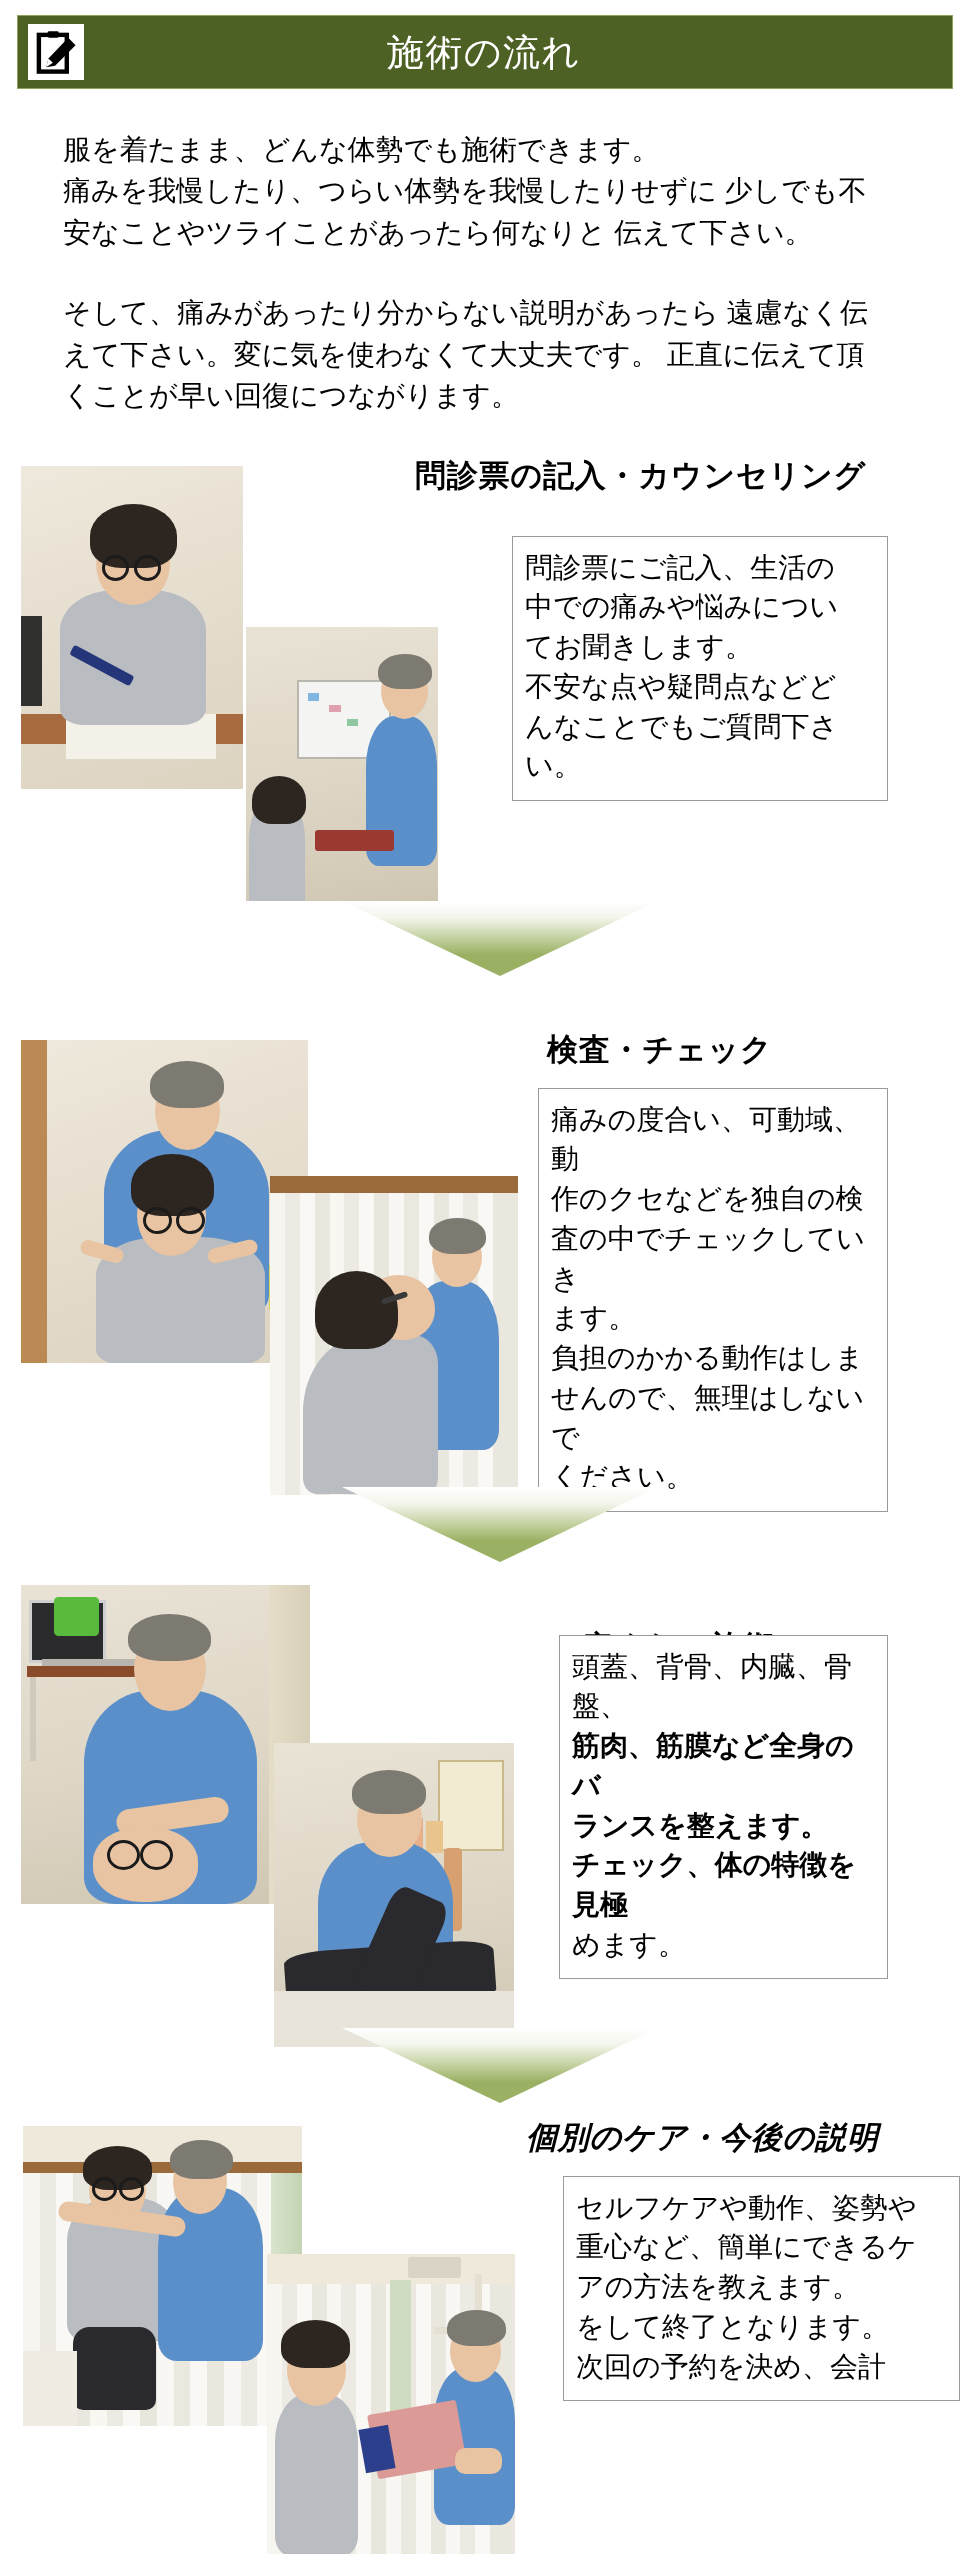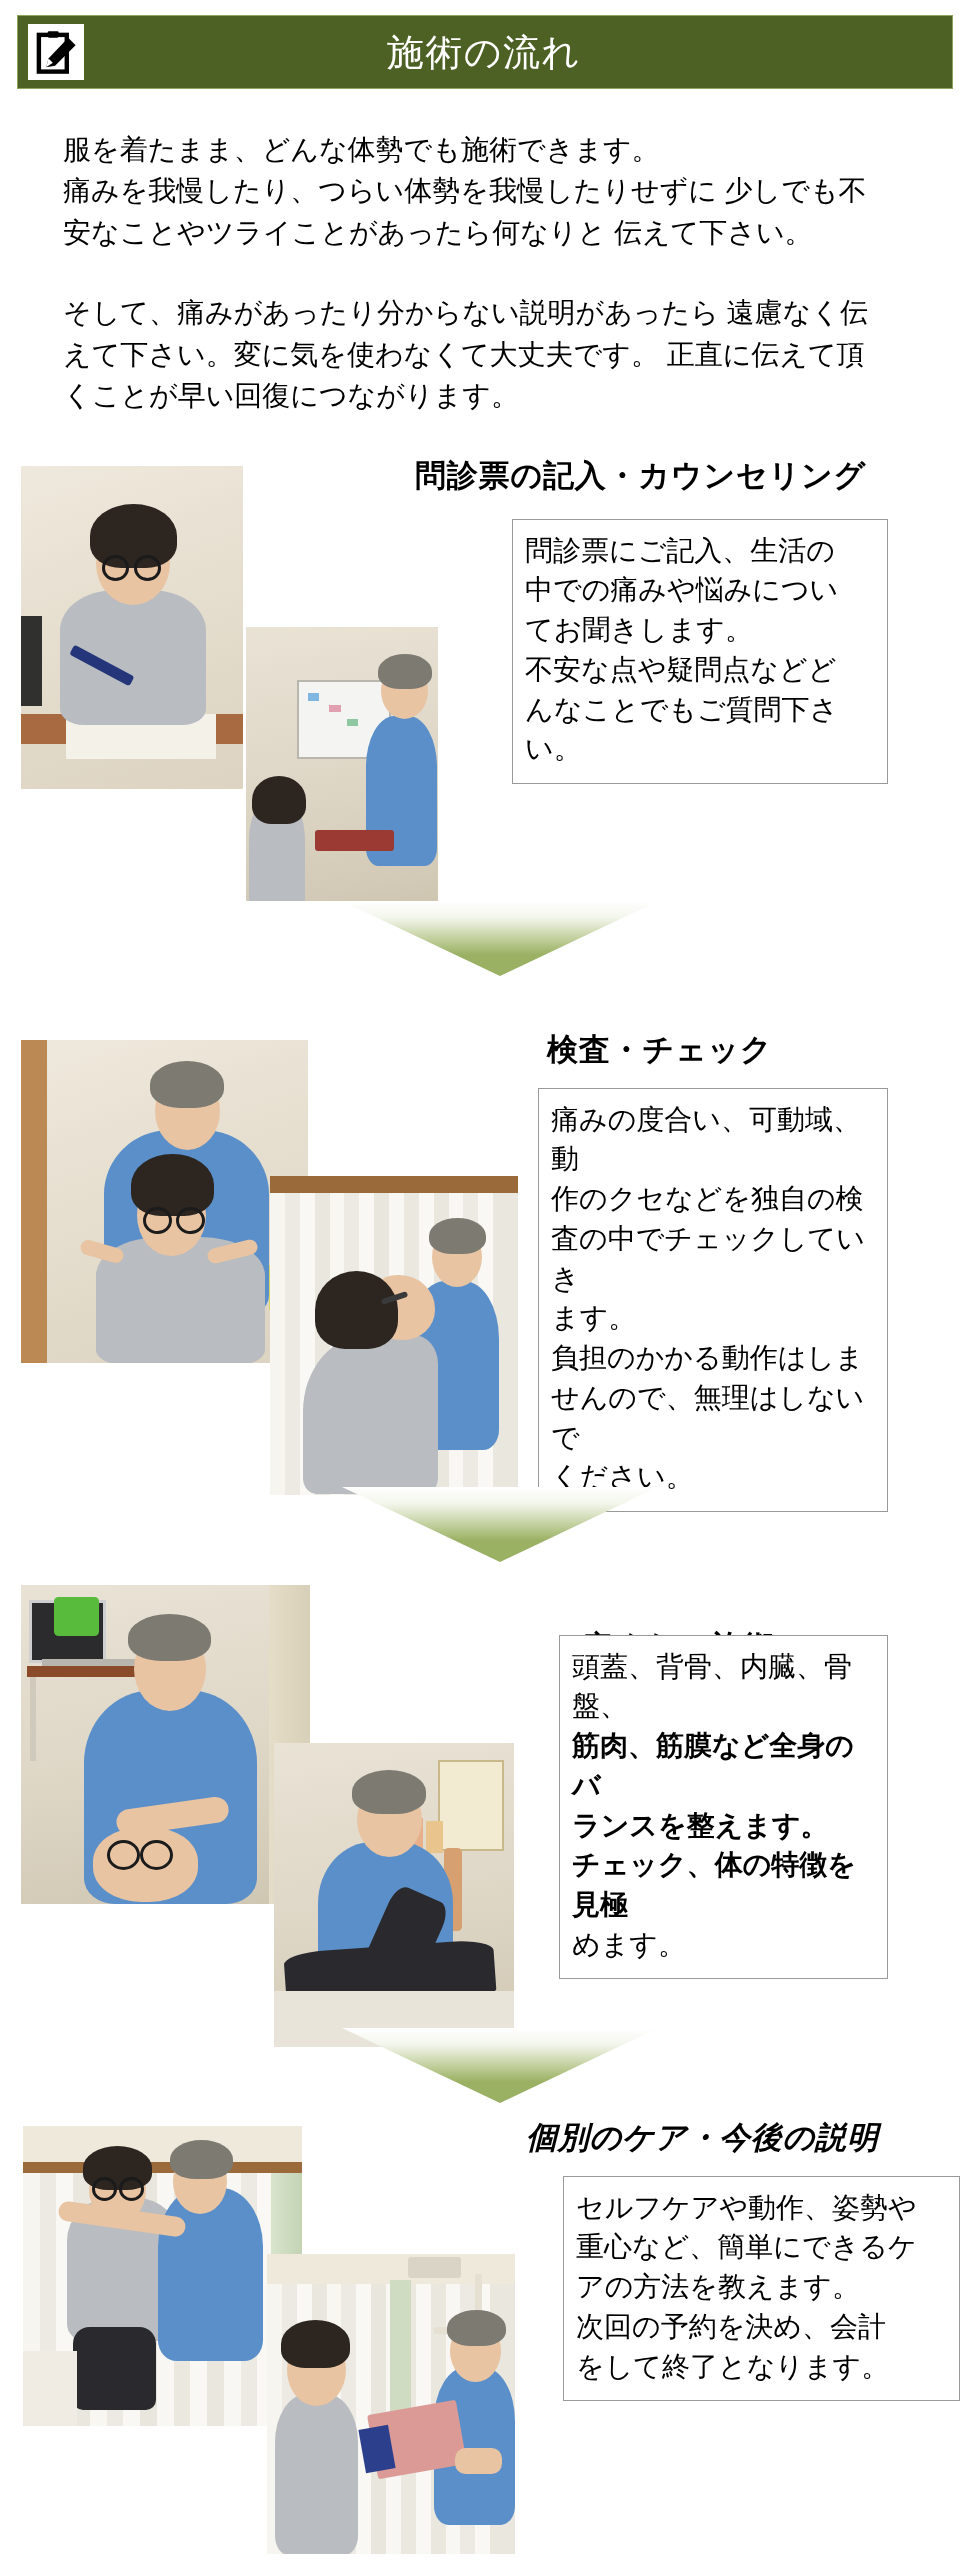--- a/index.html
+++ b/index.html
@@ -153,21 +153,21 @@
       <div class="fig" style="left:83px;top:78px;width:12px;height:6.8px;background:#e0a0b0;"></div>
       <div class="fig" style="left:101px;top:92px;width:10.5px;height:6.8px;background:#8fc8a0;"></div>
       <div class="fig scrub" style="left:120px;top:89px;width:71px;height:150px;"></div>
       <div class="fig head" style="left:135px;top:36px;width:47px;height:56px;"></div>
       <div class="fig hairg" style="left:132px;top:27px;width:54px;height:35px;"></div>
       <div class="fig" style="left:69px;top:203px;width:79px;height:21px;background:#9a3a33;border-radius:3px;"></div>
       <div class="fig" style="left:3px;top:171px;width:56px;height:103px;background:#b9bcc0;border-radius:40% 40% 0 0;"></div>
       <div class="fig hair" style="left:6px;top:149px;width:54px;height:48px;"></div>
     </div>
     <div class="step-heading" style="left:415px;top:460px;">問診票の記入・カウンセリング</div>
-    <div class="textbox" style="left:512px;top:519px;width:376px;">
+    <div class="textbox" style="left:512px;top:536px;width:376px;">
       <p>問診票にご記入、生活の</p>
       <p>中での痛みや悩みについ</p>
       <p>てお聞きします。</p>
       <p>不安な点や疑問点などど</p>
       <p>んなことでもご質問下さい。</p>
     </div>
   </div>
 
   <div class="arrow-wrap" style="left:342px;top:901px;">
     <div class="arrow-grad"></div>
@@ -294,19 +294,19 @@
       <div class="fig hair" style="left:13.5px;top:66px;width:69px;height:48px;"></div>
       <div class="fig" style="left:105px;top:153px;width:90px;height:65px;background:#dc9a96;border-radius:3px;transform:rotate(-10deg);"></div>
       <div class="fig" style="left:95px;top:173px;width:30px;height:44px;background:#2b3f8c;transform:rotate(-10deg);"></div>
       <div class="fig" style="left:188px;top:194px;width:47px;height:25.5px;background:#e8c4a3;border-radius:10.5px;"></div>
     </div>
     <div class="step-heading" style="left:526px;top:2122px;font-style:italic;">個別のケア・今後の説明</div>
     <div class="textbox" style="left:563px;top:2176px;width:397px;">
       <p>セルフケアや動作、姿勢や</p>
       <p>重心など、簡単にできるケ</p>
       <p>アの方法を教えます。</p>
+      <p>をして終了となります。</p>
       <p>次回の予約を決め、会計</p>
-      <p>をして終了となります。</p>
     </div>
   </div>
 
 </div>
 
 
 </body></html>

